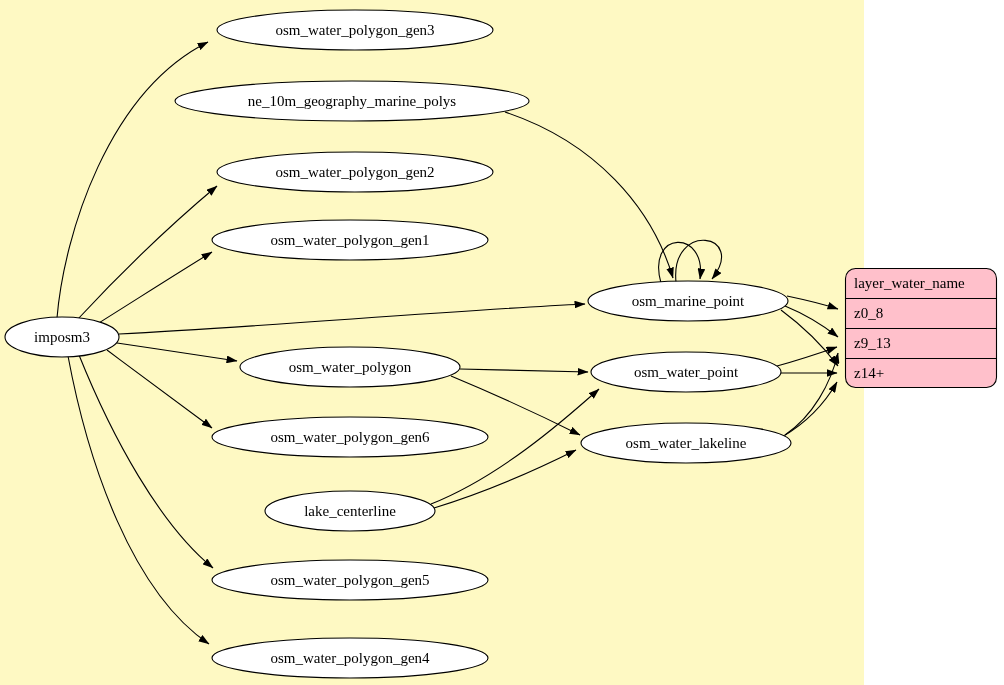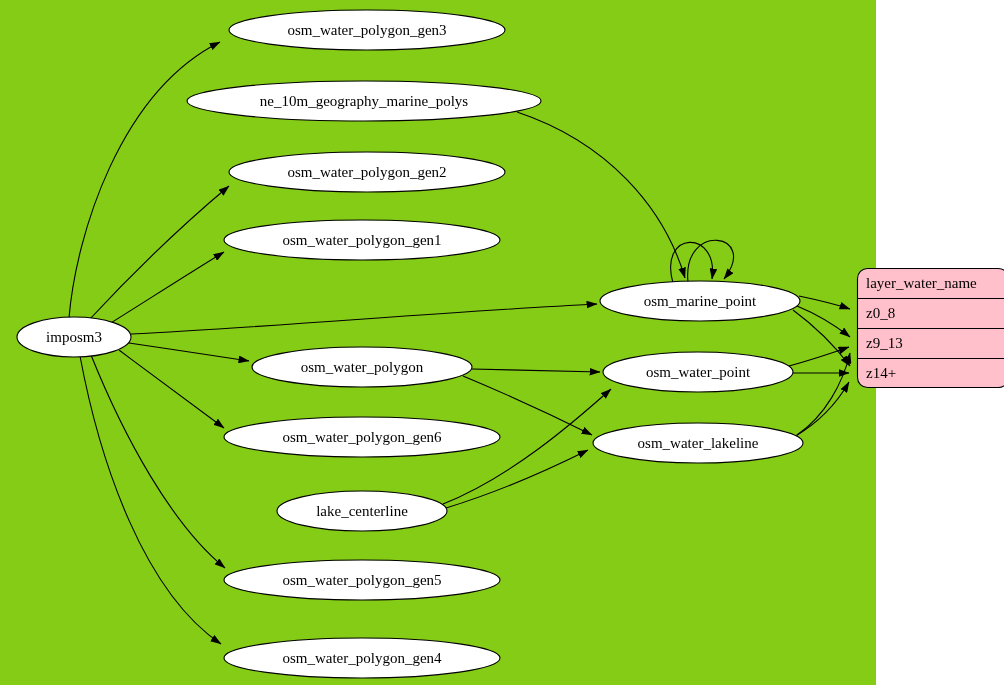--- a/index.html
+++ b/index.html
@@ -10,23 +10,22 @@
   :root {
     --edge: #000000;
     --node-fill: #ffffff;
     --node-stroke: #000000;
     --text: #000000;
   }
   .canvas {
     width: 864px;
     height: 685px;
     position: relative;
-    background: #84cc16;
+    background: #fef9c3;
     font-family: "Liberation Serif", "DejaVu Serif", serif;
-    padding-left: 12px;
   }
   svg { display: block; }
   .edge {
     fill: none;
     stroke: var(--edge);
     stroke-width: 1.1;
   }
   .node-ellipse {
     fill: var(--node-fill);
     stroke: var(--node-stroke);

